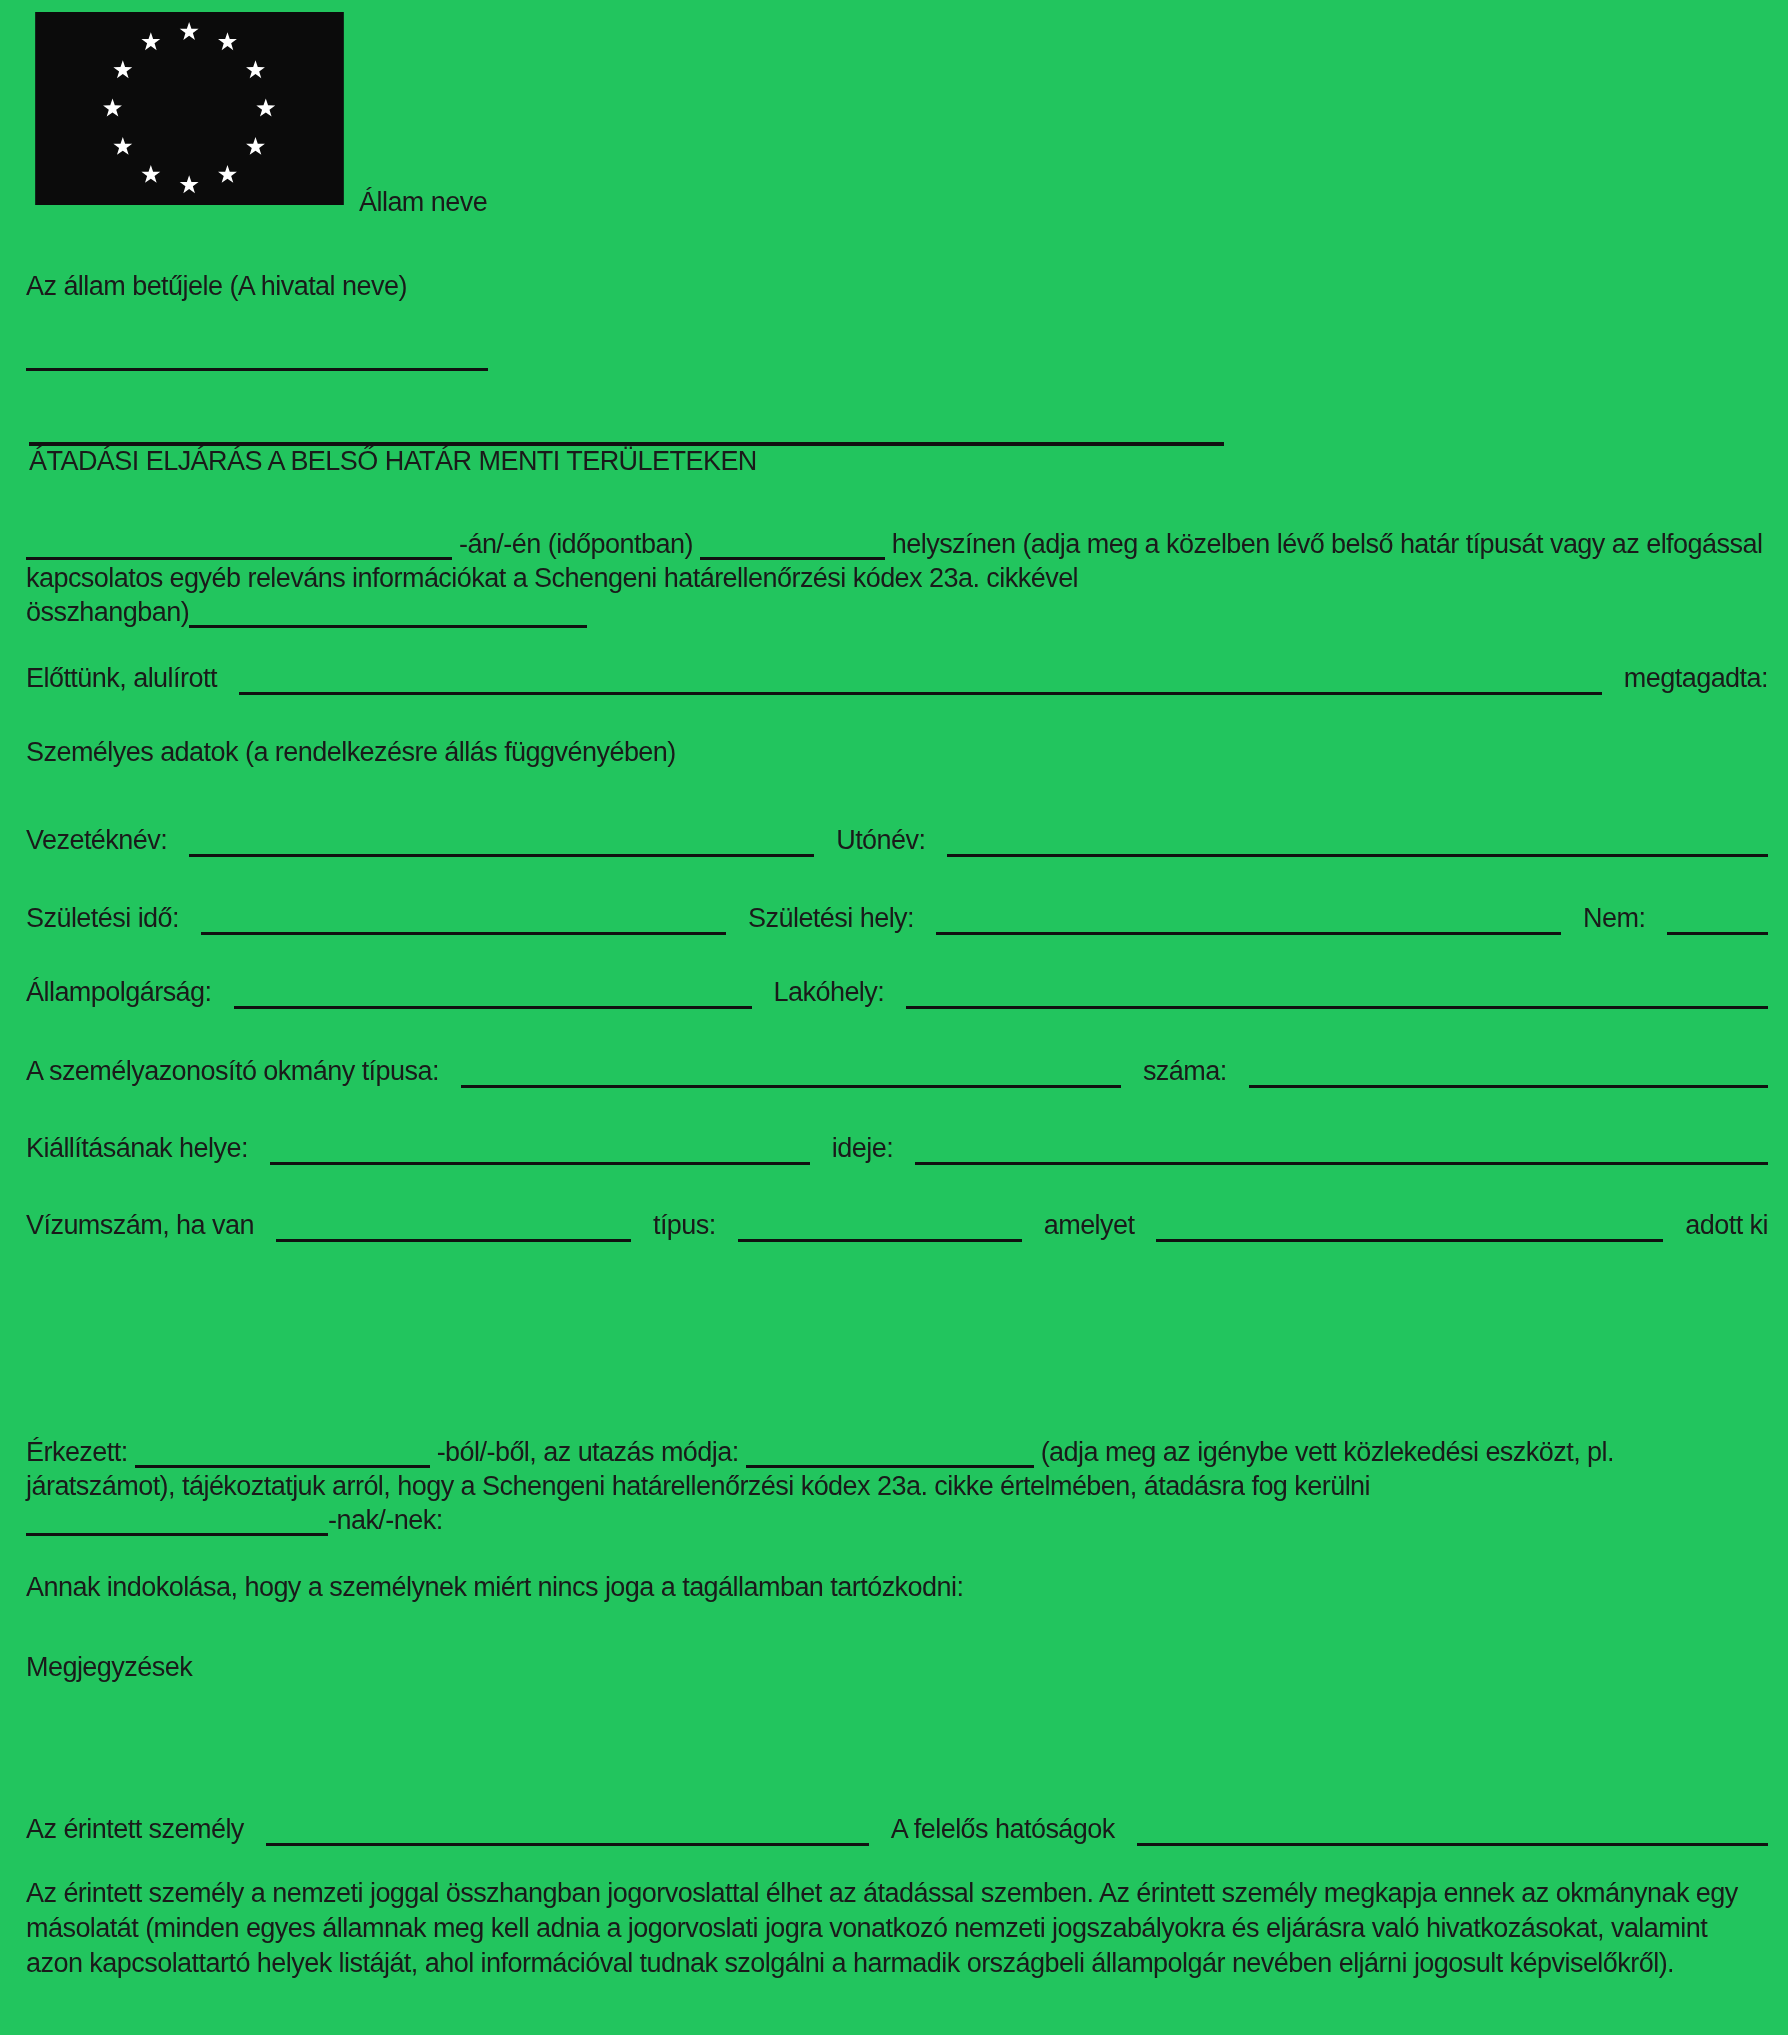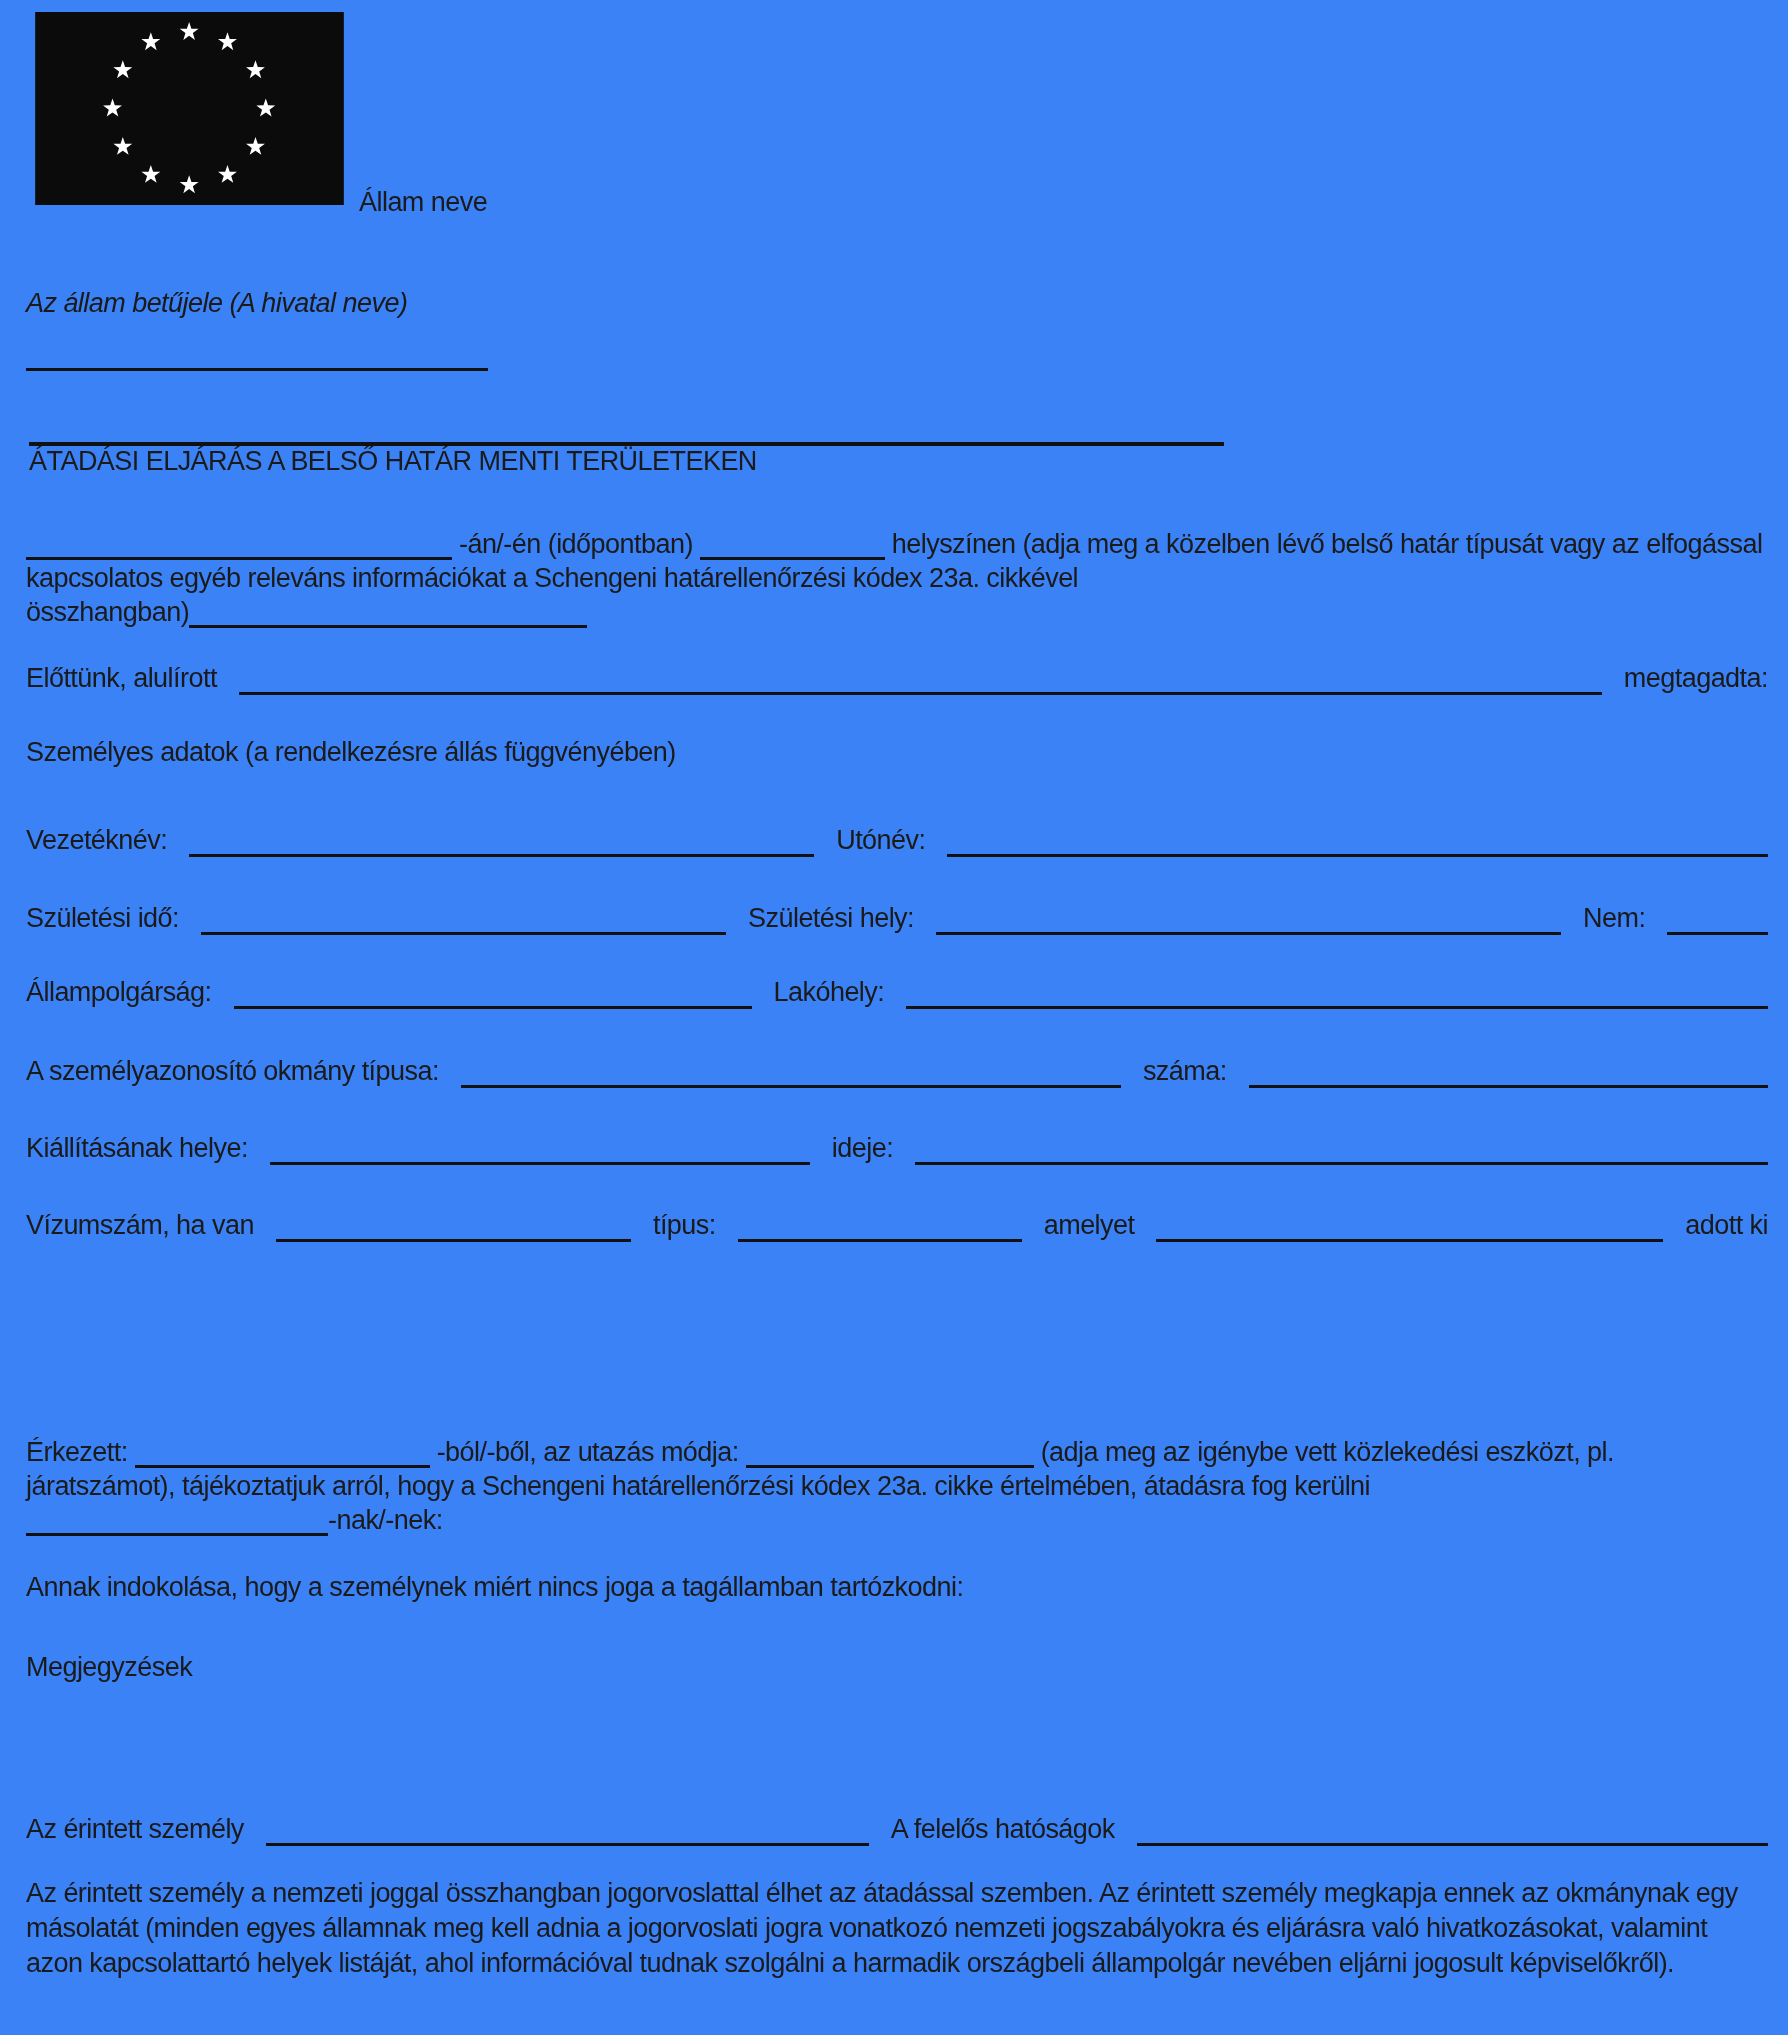--- a/index.html
+++ b/index.html
@@ -1,20 +1,20 @@
 <!DOCTYPE html>
 <html style="font-size:11.4px"><head>
 <meta charset="utf-8">
 <style>
   html,body{margin:0;padding:0;background:#fff;}
   .page{
     position:relative;
     width:1789px;
     height:2035px;
-    background:#3b82f6;
+    background:#22c55e;
     color:#1a1a1a;
     font-family:"Liberation Sans","DejaVu Sans",sans-serif;
     font-size:27px;
     letter-spacing:-0.02em;
     line-height:34px;
     overflow:hidden;
   }
   .abs{position:absolute;}
   .lbl{white-space:nowrap;}
   
@@ -84,21 +84,21 @@
       <use href="#st" transform="translate(163,229.5)"></use>
       <use href="#st" transform="translate(123.5,190)"></use>
       <use href="#st" transform="translate(109,136)"></use>
       <use href="#st" transform="translate(123.5,82)"></use>
       <use href="#st" transform="translate(163,42.5)"></use>
     </svg>
   </div>
 
   <div class="abs lbl" style="left:359px;top:185px;">Állam neve</div>
 
-  <div class="abs lbl" style="left:26px;top:286px;font-style:italic;">Az állam betűjele (A hivatal neve)</div>
+  <div class="abs lbl" style="left:26px;top:269px;">Az állam betűjele (A hivatal neve)</div>
 
   <div class="line0" style="left:26px;top:368px;width:462px;"></div>
 
   <div class="rule" style="left:29px;top:442px;width:1195px;"></div>
 
   <div class="title" style="top:444px;">ÁTADÁSI ELJÁRÁS A BELSŐ HATÁR MENTI TERÜLETEKEN</div>
 
   <p class="para" style="top:527px;margin:0;">
     <span class="iblank" style="width:426px;"></span>
     <span>-án/-én (időpontban)</span>

